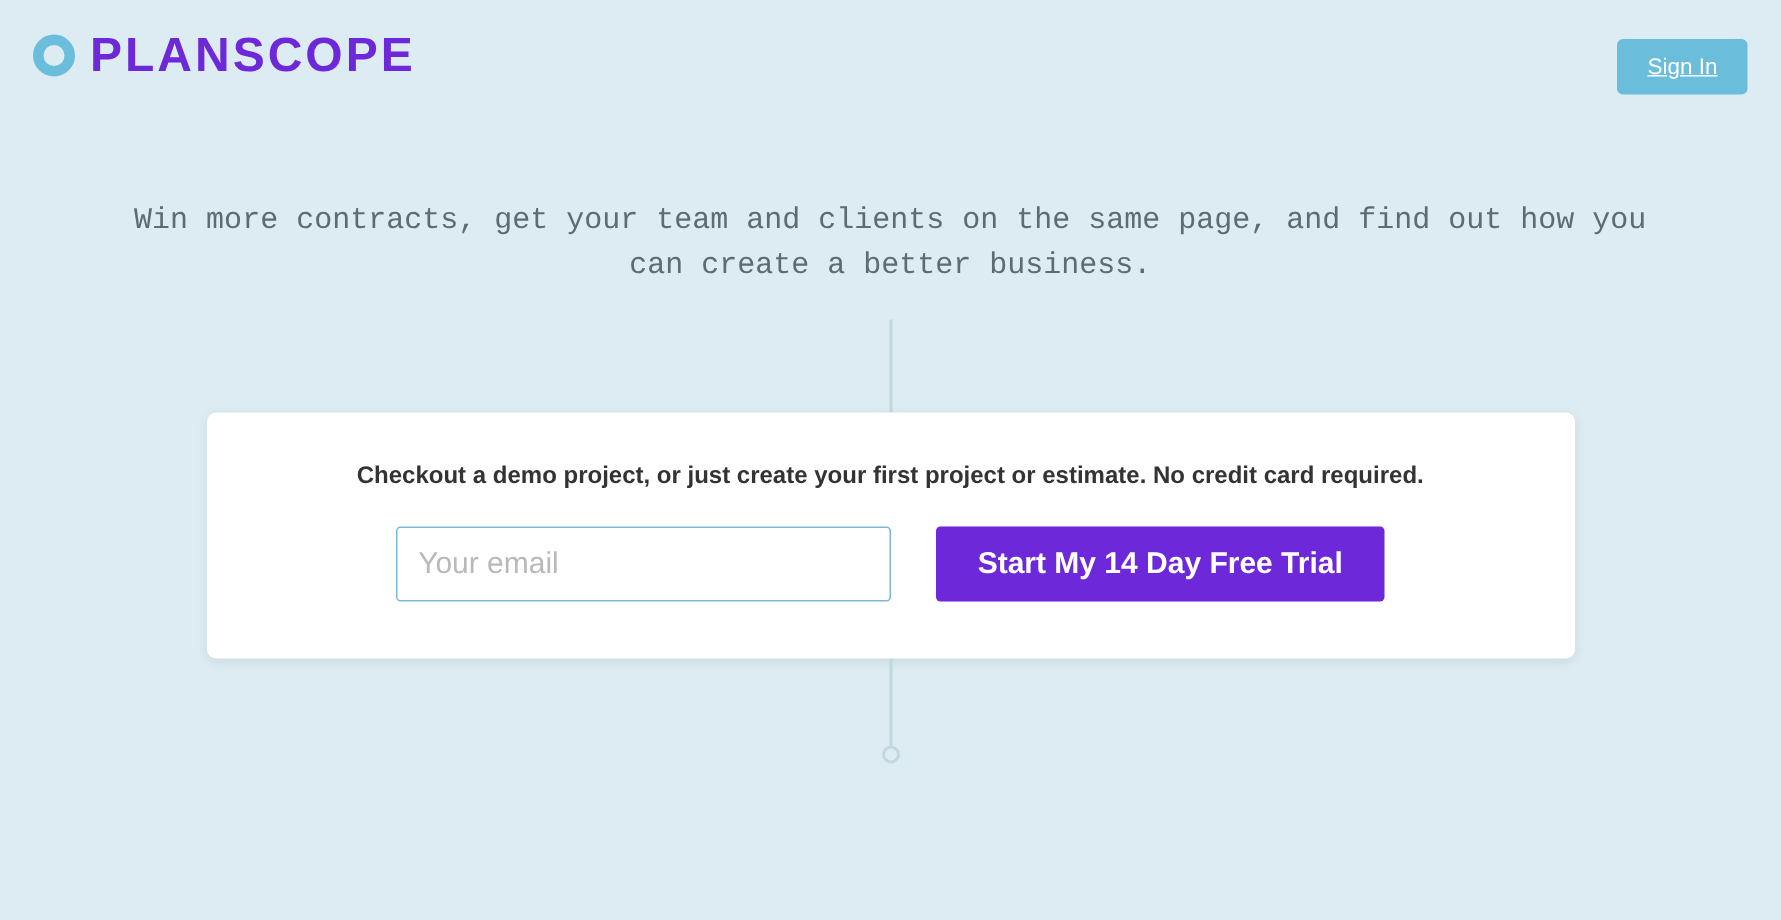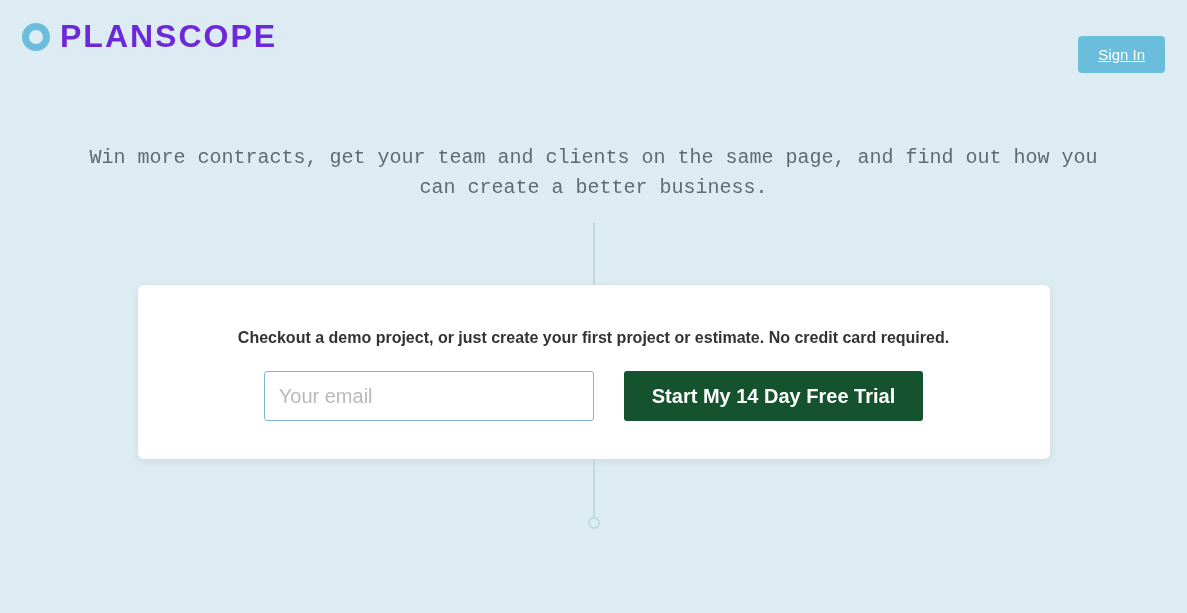--- a/index.html
+++ b/index.html
@@ -41,21 +41,21 @@
       font-stretch: condensed;
     }
     .signin-btn {
       background-color: #6bbedb;
       color: #ffffff;
       border: none;
       border-radius: 4px;
       padding: 10px 20px;
       font-size: 15px;
       cursor: pointer;
-      margin-top: 18px;
+      margin-top: 8px;
       text-decoration: underline;
     }
     .hero {
       text-align: center;
       margin-top: 70px;
       padding: 0 80px;
     }
     .hero-title {
       font-size: 40px;
       font-weight: 700;
@@ -75,21 +75,21 @@
       width: 2px;
       height: 62px;
       background-color: #c2d8e0;
       margin: 20px auto 0 auto;
     }
     .signup-card {
       background-color: #ffffff;
       border-radius: 6px;
       max-width: 912px;
       margin: 0 auto;
-      padding: 44px 40px 38px 40px;
+      padding: 34px 40px 38px 40px;
       box-shadow: 0 2px 8px rgba(0, 0, 0, 0.08);
       text-align: center;
     }
     .card-text {
       font-size: 16px;
       font-weight: 700;
       color: #333333;
       margin-bottom: 24px;
     }
     .form-row {
@@ -106,21 +106,21 @@
       padding: 0 14px;
       font-size: 20px;
       color: #555;
       outline: none;
     }
     .email-input::placeholder {
       color: #b9b9b9;
     }
     .trial-btn {
       height: 50px;
-      background-color: #14532d;
+      background-color: #6d28d9;
       color: #ffffff;
       border: none;
       border-radius: 3px;
       padding: 0 28px;
       font-size: 20px;
       font-weight: 700;
       cursor: pointer;
     }
     .connector-line-bottom {
       width: 2px;

